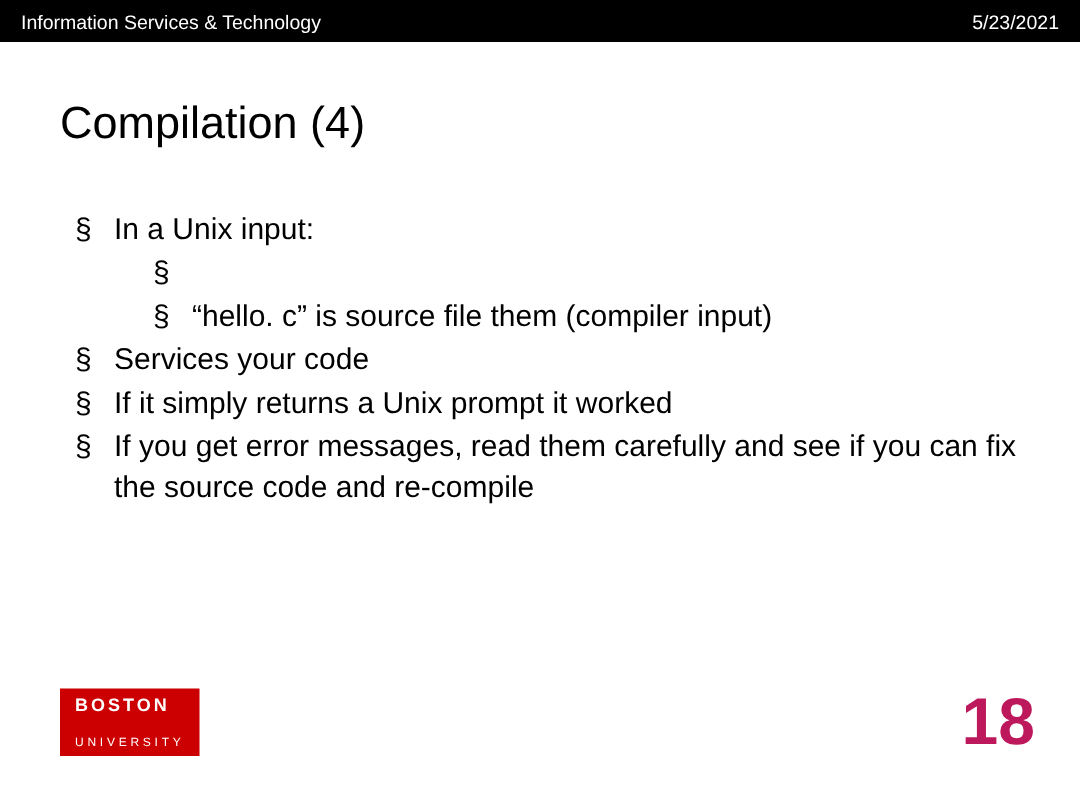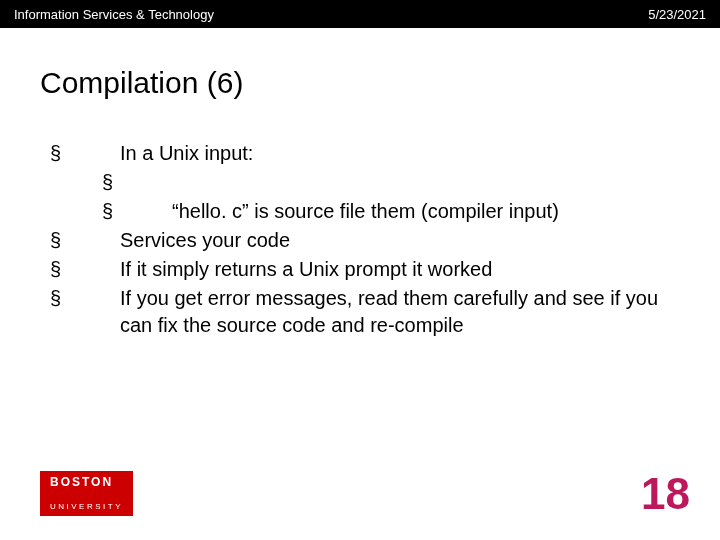--- a/index.html
+++ b/index.html
@@ -1,15 +1,15 @@
 <!DOCTYPE html>
 <html><head>
 <meta charset="utf-8">
 <style>
-  * { margin: 0; padding: 0; box-sizing: border-box; gap: 44px; }
+  * { margin: 0; padding: 0; box-sizing: border-box; }
   body {
     width: 720px;
     height: 540px;
     background: #ffffff;
     font-family: Arial, Helvetica, sans-serif;
     position: relative;
     overflow: hidden;
   }
   .header {
     width: 100%;
@@ -59,21 +59,21 @@
     flex-shrink: 0;
   }
   .b2 .txt {
     flex: 1;
   }
   .mark {
     font-family: Arial, sans-serif;
   }
   .footer {
     position: absolute;
-    bottom: 24px;
+    bottom: 36px;
     left: 0;
     right: 0;
     display: flex;
     justify-content: space-between;
     align-items: flex-end;
     padding: 0 30px 0 40px;
   }
   .logo {
     background: #cc0000;
     color: #fff;
@@ -99,21 +99,21 @@
   }
 </style>
 </head>
 <body>
 
 <div class="header">
   <span>Information Services &amp; Technology</span>
   <span>5/23/2021</span>
 </div>
 
-<h1 class="title">Compilation (6)</h1>
+<h1 class="title">Compilation (4)</h1>
 
 <div class="content">
 
   <div class="b1">
     <span class="mark">§</span>
     <span class="txt">In a Unix input:</span>
   </div>
 
 
   <div class="b2">

